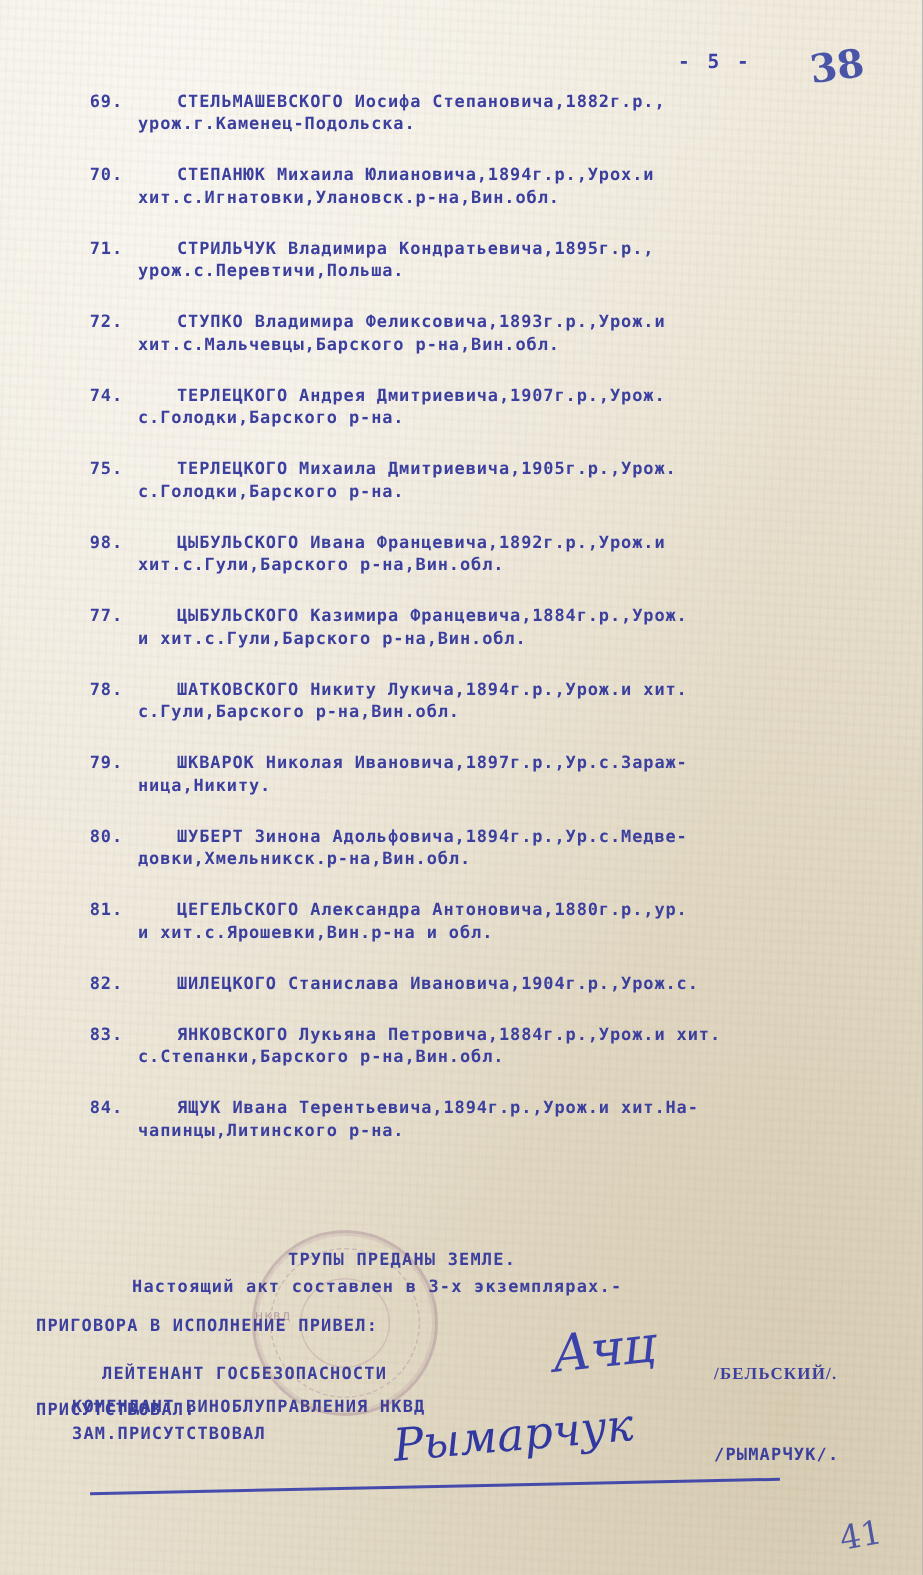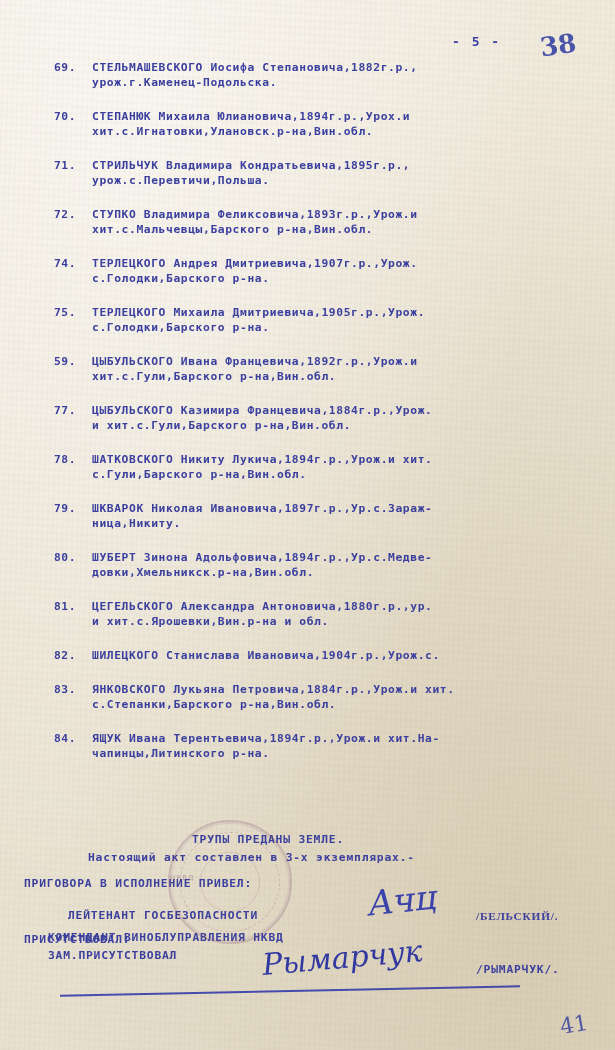--- a/index.html
+++ b/index.html
@@ -84,29 +84,30 @@
     display: flex;
     margin-bottom: 19px;
     font-size: 11.3px;
     line-height: 15px;
     letter-spacing: 0.6px;
     font-weight: bold;
   }
   .entry .num {
     width: 34px;
     flex: 0 0 34px;
-    text-align: center;
+    text-align: right;
     padding-right: 10px;
   }
   .entry .body {
     flex: 1 1 auto;
   }
   .entry .body .l {
     display: block;
     white-space: pre;
+    margin-left: 26px;
   }
   .entry .body .l.indent {
     margin-left: 0px;
   }
 
   .footer {
     position: absolute;
     top: 832px;
     left: 0;
     width: 615px;
@@ -259,21 +260,21 @@
 
       <div class="entry">
         <div class="num">75.</div>
         <div class="body">
           <span class="l">ТЕРЛЕЦКОГО Михаила Дмитриевича,1905г.р.,Урож.</span>
           <span class="l indent">с.Голодки,Барского р-на.</span>
         </div>
       </div>
 
       <div class="entry">
-        <div class="num">59.</div>
+        <div class="num">98.</div>
         <div class="body">
           <span class="l">ЦЫБУЛЬСКОГО Ивана Францевича,1892г.р.,Урож.и</span>
           <span class="l indent">хит.с.Гули,Барского р-на,Вин.обл.</span>
         </div>
       </div>
 
       <div class="entry">
         <div class="num">77.</div>
         <div class="body">
           <span class="l">ЦЫБУЛЬСКОГО Казимира Францевича,1884г.р.,Урож.</span>

